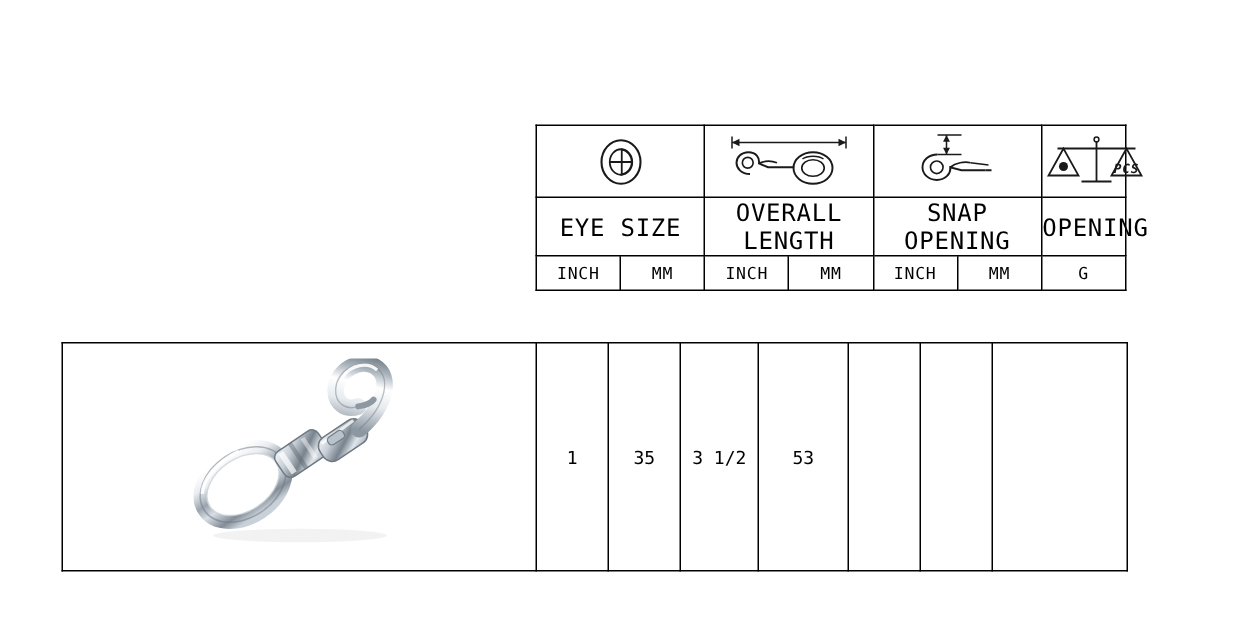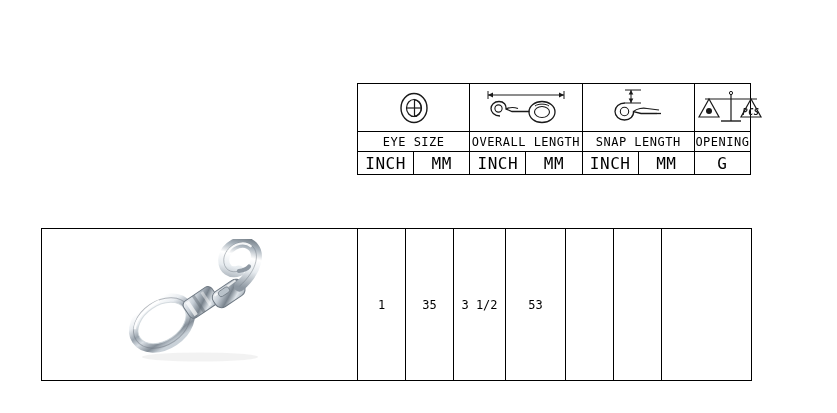--- a/index.html
+++ b/index.html
@@ -23,22 +23,22 @@
     border: 1px solid #000;
     padding: 0;
     text-align: center;
     vertical-align: middle;
     font-weight: normal;
     font-size: 11px;
     letter-spacing: 0.5px;
     color: #000;
   }
   .icon-row td { height: 48px; }
-  .name-row td { height: 20px; font-size: 12px; }
-  .unit-row td { height: 23px; font-size: 16px; margin-top: 16px; }
+  .name-row td { height: 20px; font-size: 16px; }
+  .unit-row td { height: 23px; font-size: 11px; margin-top: 16px; }
 
   .icon-cell { text-align: center; font-style: italic; }
   .icon-cell svg { display: block; margin: 0 auto; }
 
   
   .data-table {
     position: absolute;
     left: 41px; top: 228px;
     width: 710px;
     border-collapse: collapse;
@@ -134,21 +134,21 @@
 
             <line x1="36" y1="12" x2="36" y2="7" stroke="#1a1a1a" stroke-width="1.2"></line>
             <circle cx="36" cy="6" r="1.6" fill="none" stroke="#1a1a1a" stroke-width="1"></circle>
           </svg>
         </span>
       </td>
     </tr>
     <tr class="name-row">
       <td colspan="2">EYE SIZE</td>
       <td colspan="2">OVERALL LENGTH</td>
-      <td colspan="2">SNAP LENGTH</td>
+      <td colspan="2">SNAP OPENING</td>
       <td>OPENING</td>
     </tr>
     <tr class="unit-row">
       <td style="width:48px">INCH</td>
       <td style="width:48px">MM</td>
       <td style="width:52px">INCH</td>
       <td style="width:60px">MM</td>
       <td style="width:48px">INCH</td>
       <td style="width:48px">MM</td>
       <td style="width:90px">G</td>

